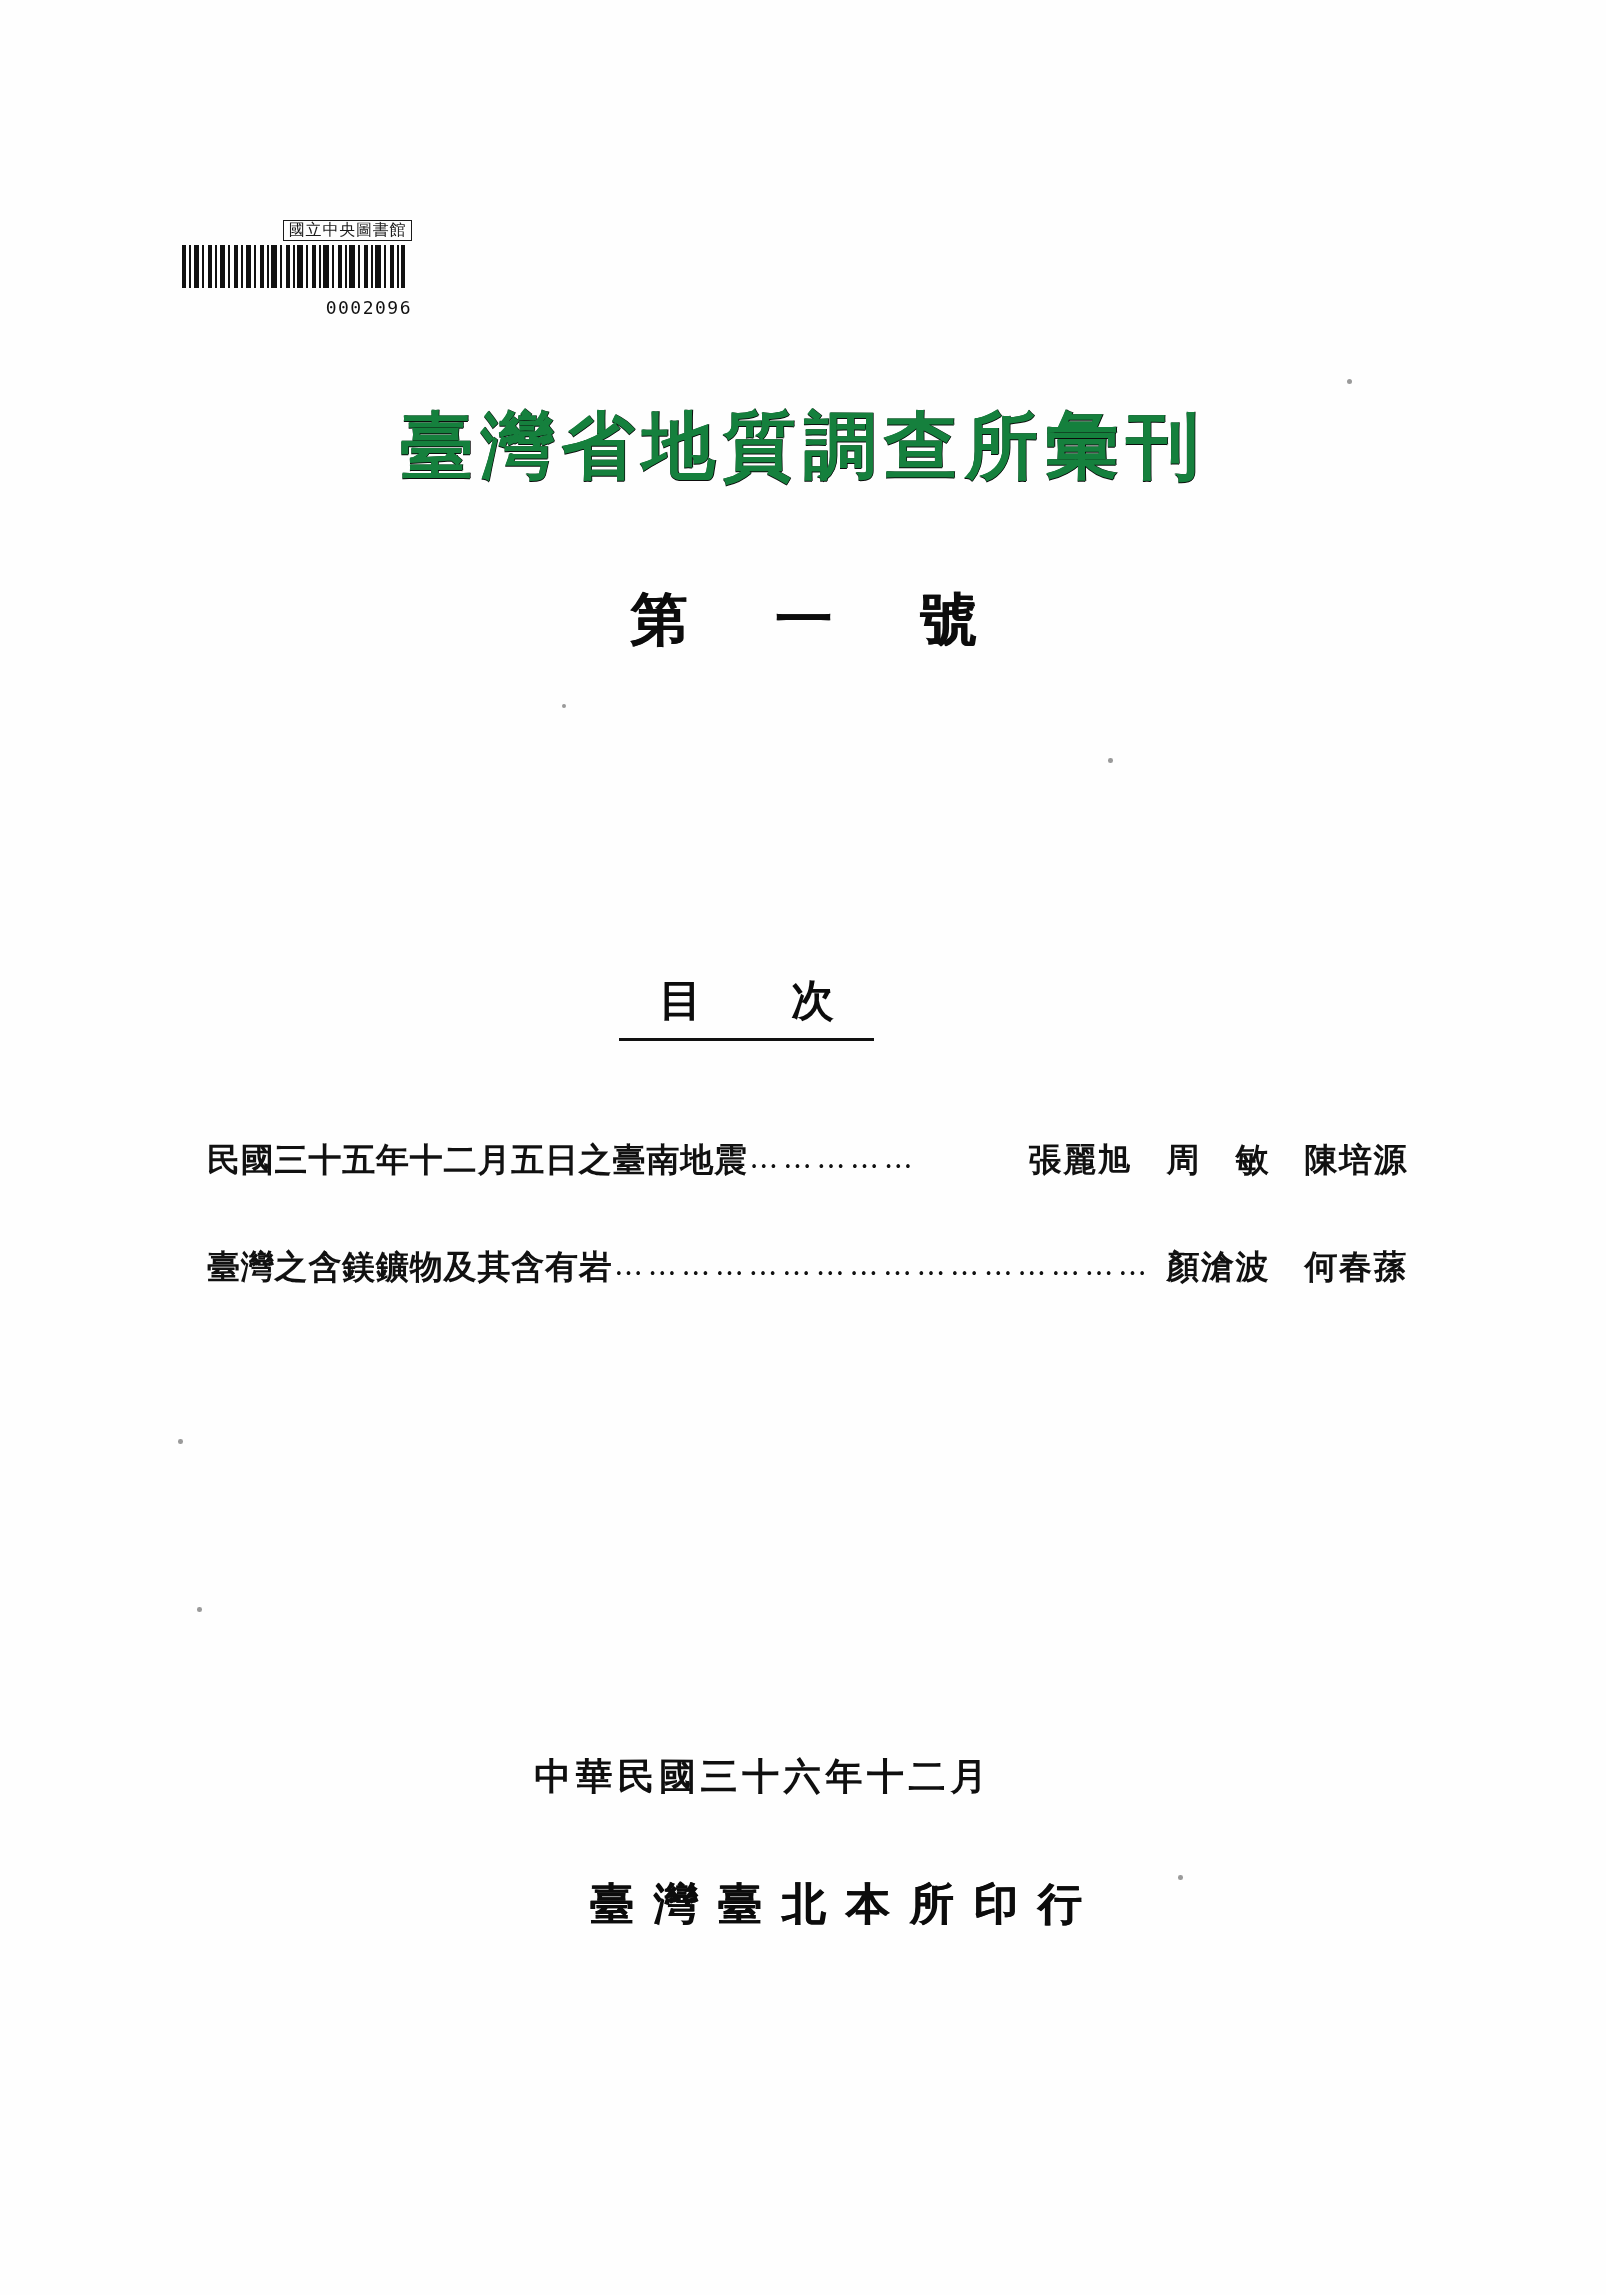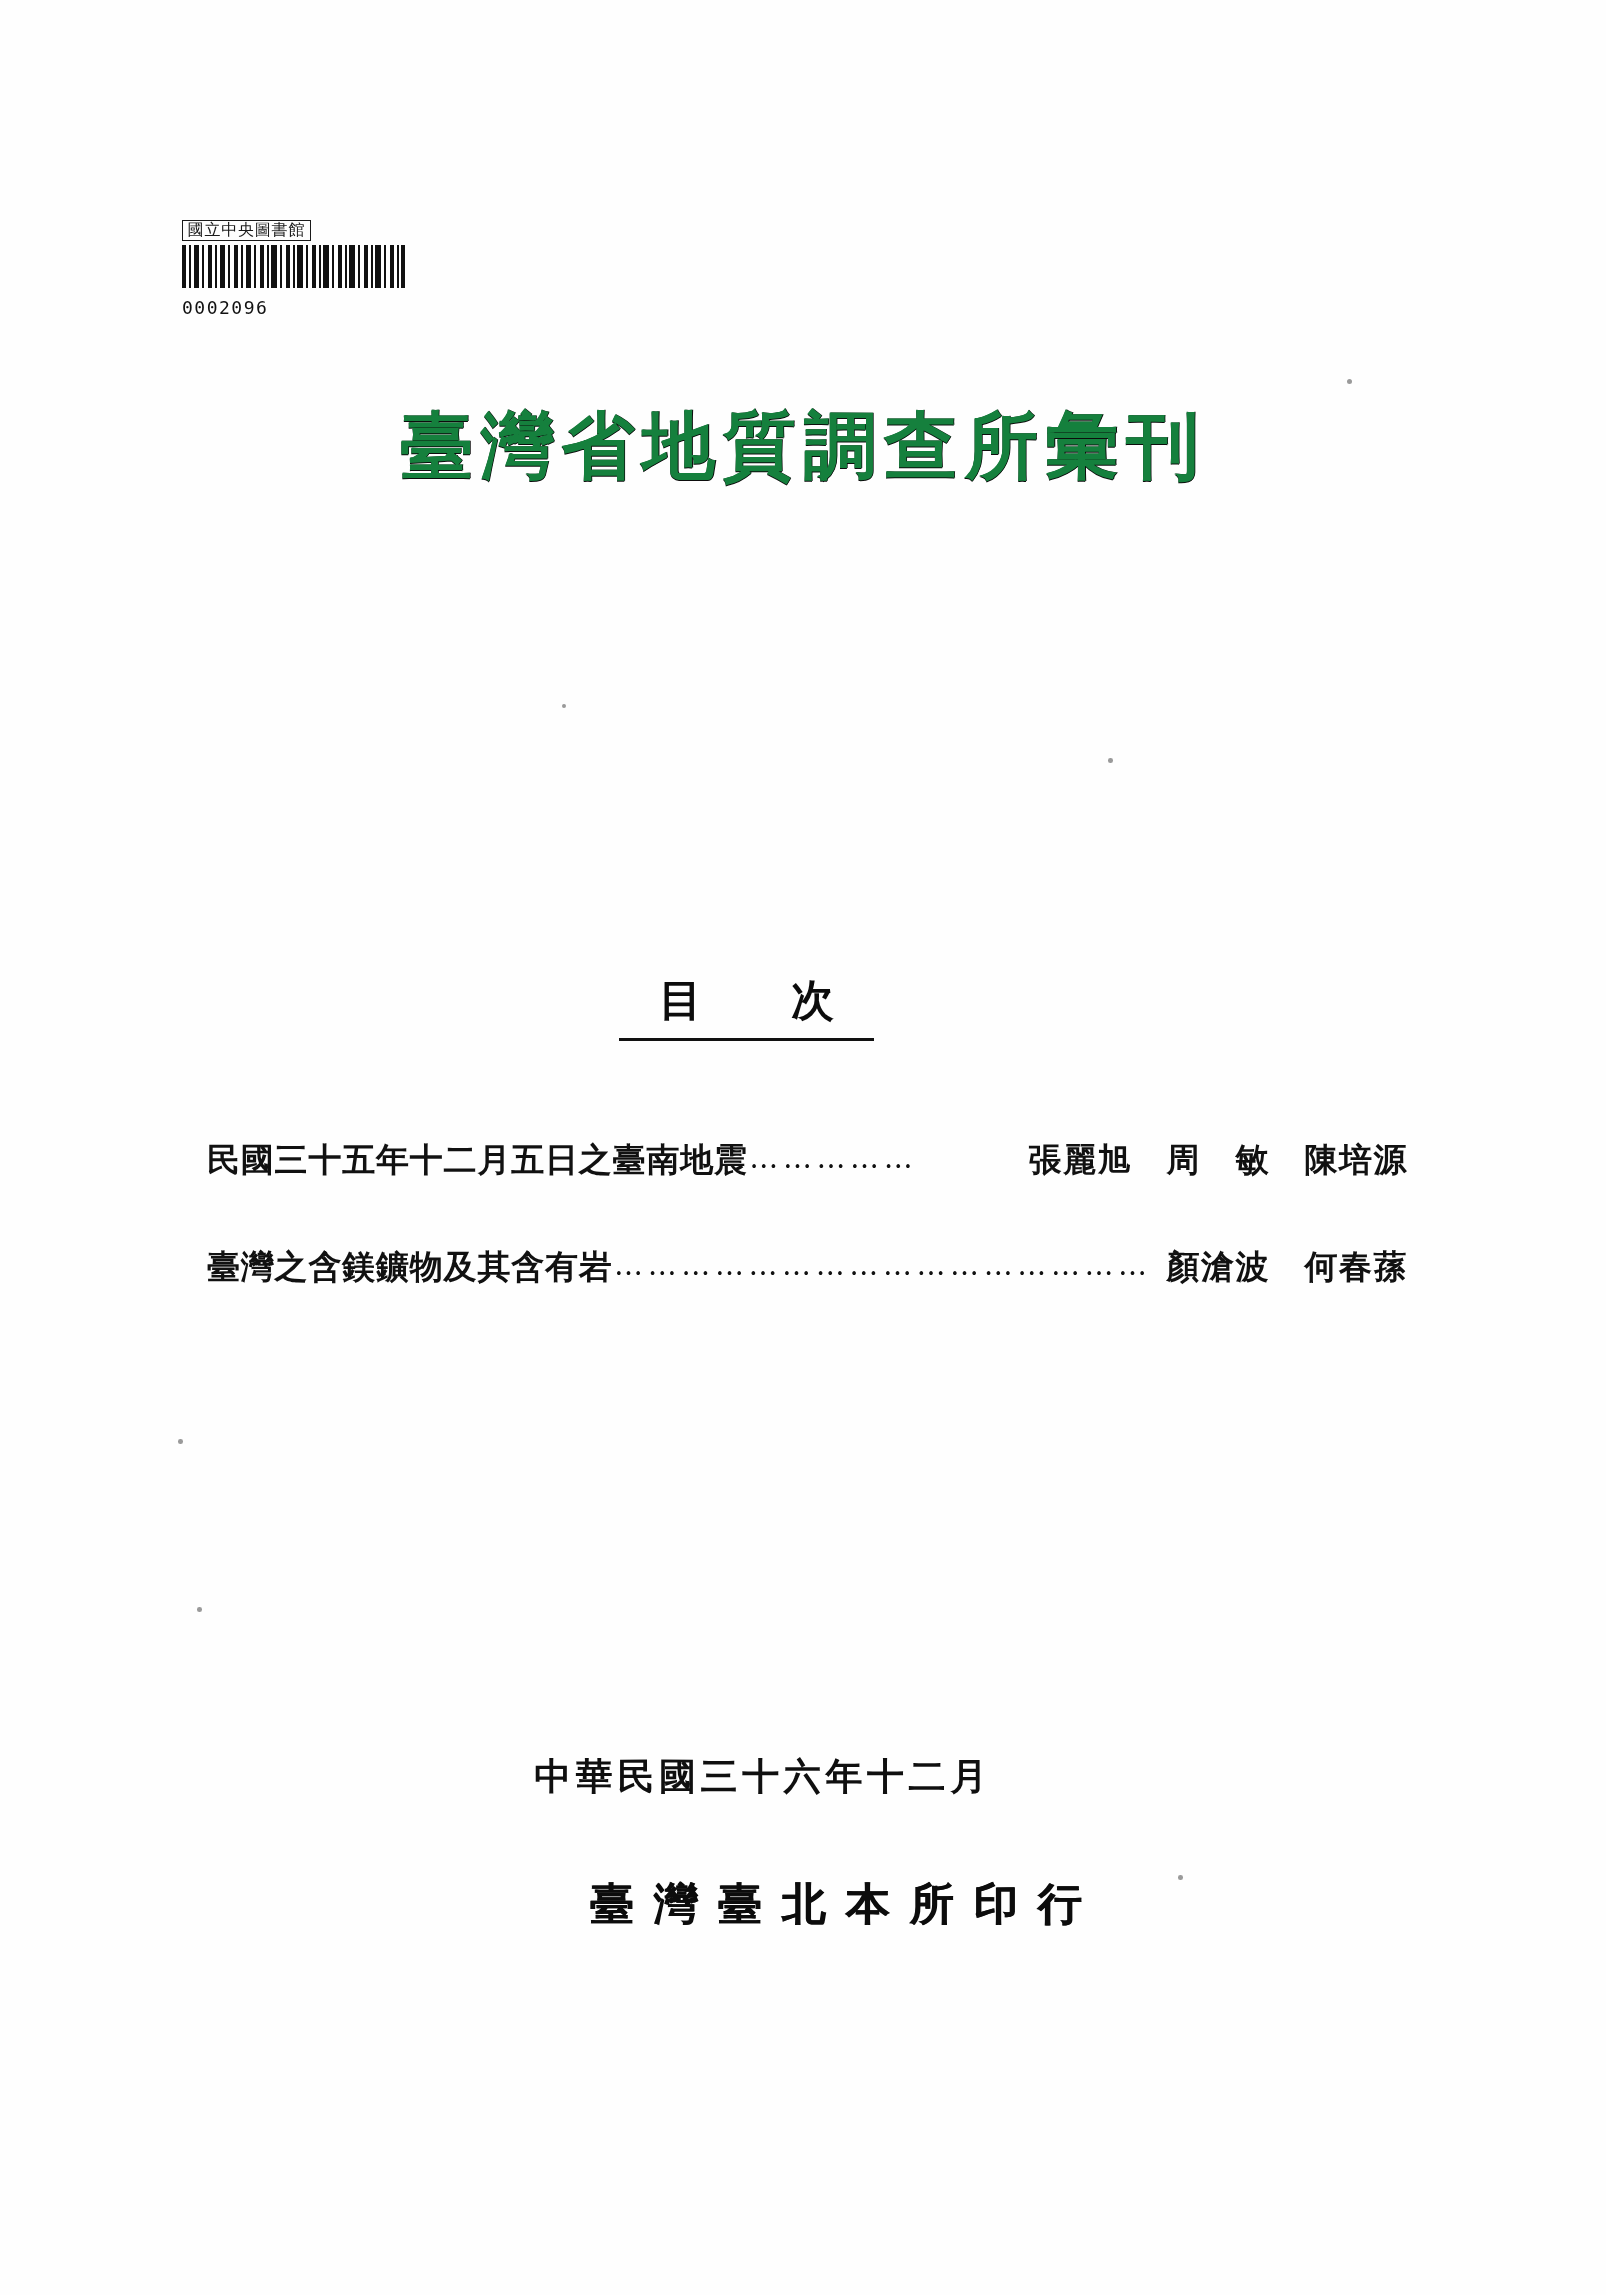--- a/index.html
+++ b/index.html
@@ -24,21 +24,21 @@
     height: 2295px;
     background: #fefefe;
   }
 
   
   .stamp {
     position: absolute;
     left: 182px;
     top: 220px;
     width: 230px;
-    text-align: left;
+    text-align: right;
   }
   .stamp-label {
     font-family: "DejaVu Sans", "Liberation Sans", sans-serif;
     font-size: 16px;
     letter-spacing: 0.8px;
     color: #1a1a1a;
     border: 1.5px solid #1a1a1a;
     display: inline-block;
     padding: 0.8px 4.6px 1.5px 4.6px;
     line-height: 1.05;
@@ -189,20 +189,21 @@
 <div class="page">
 
   <div class="stamp">
     <div class="stamp-label">國立中央圖書館</div>
     <div class="barcode"></div>
     <div class="barcode-num">0002096</div>
   </div>
 
   <div class="main-title">臺灣省地質調查所彙刊</div>
 
+  <div class="issue-number">第 一 號</div>
 
   <div class="toc-heading">
     <span>目 次</span>
   </div>
 
   <div class="toc">
 
     <div class="toc-row">
       <span class="toc-title">民國三十五年十二月五日之臺南地震</span>
       <span class="toc-dots">……………</span>

